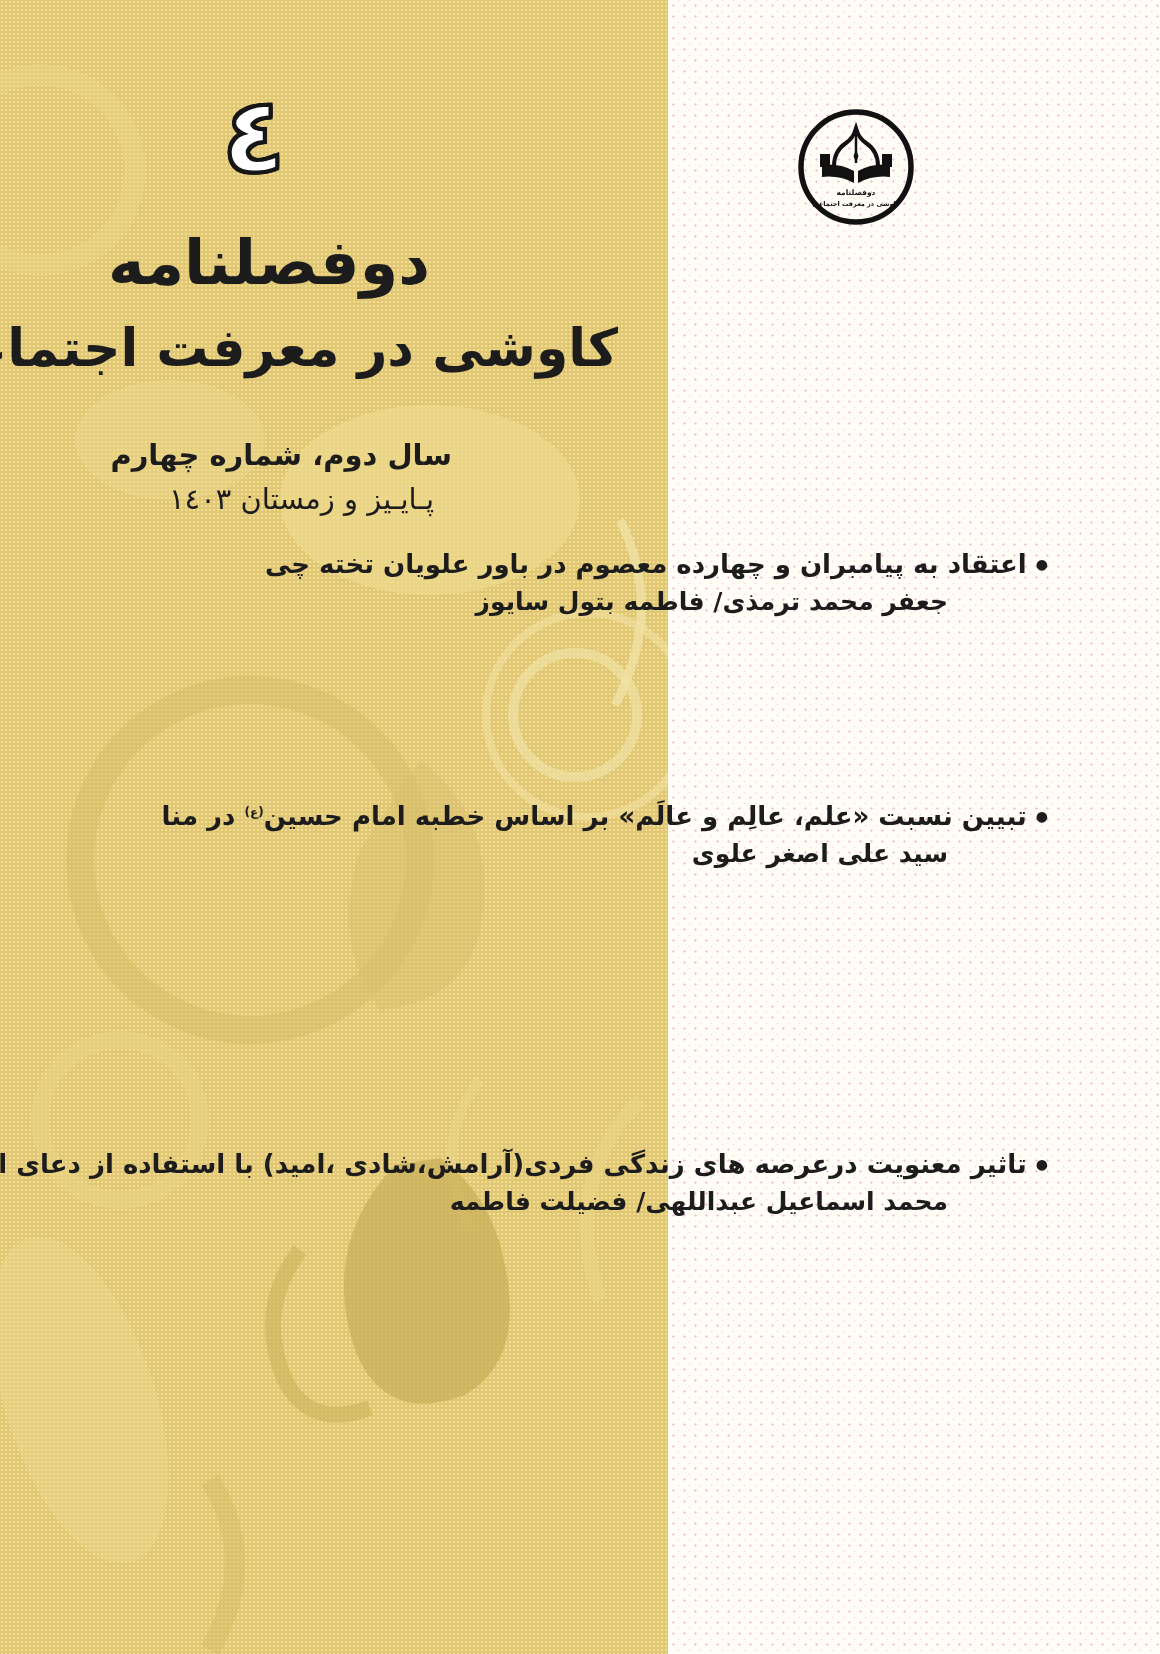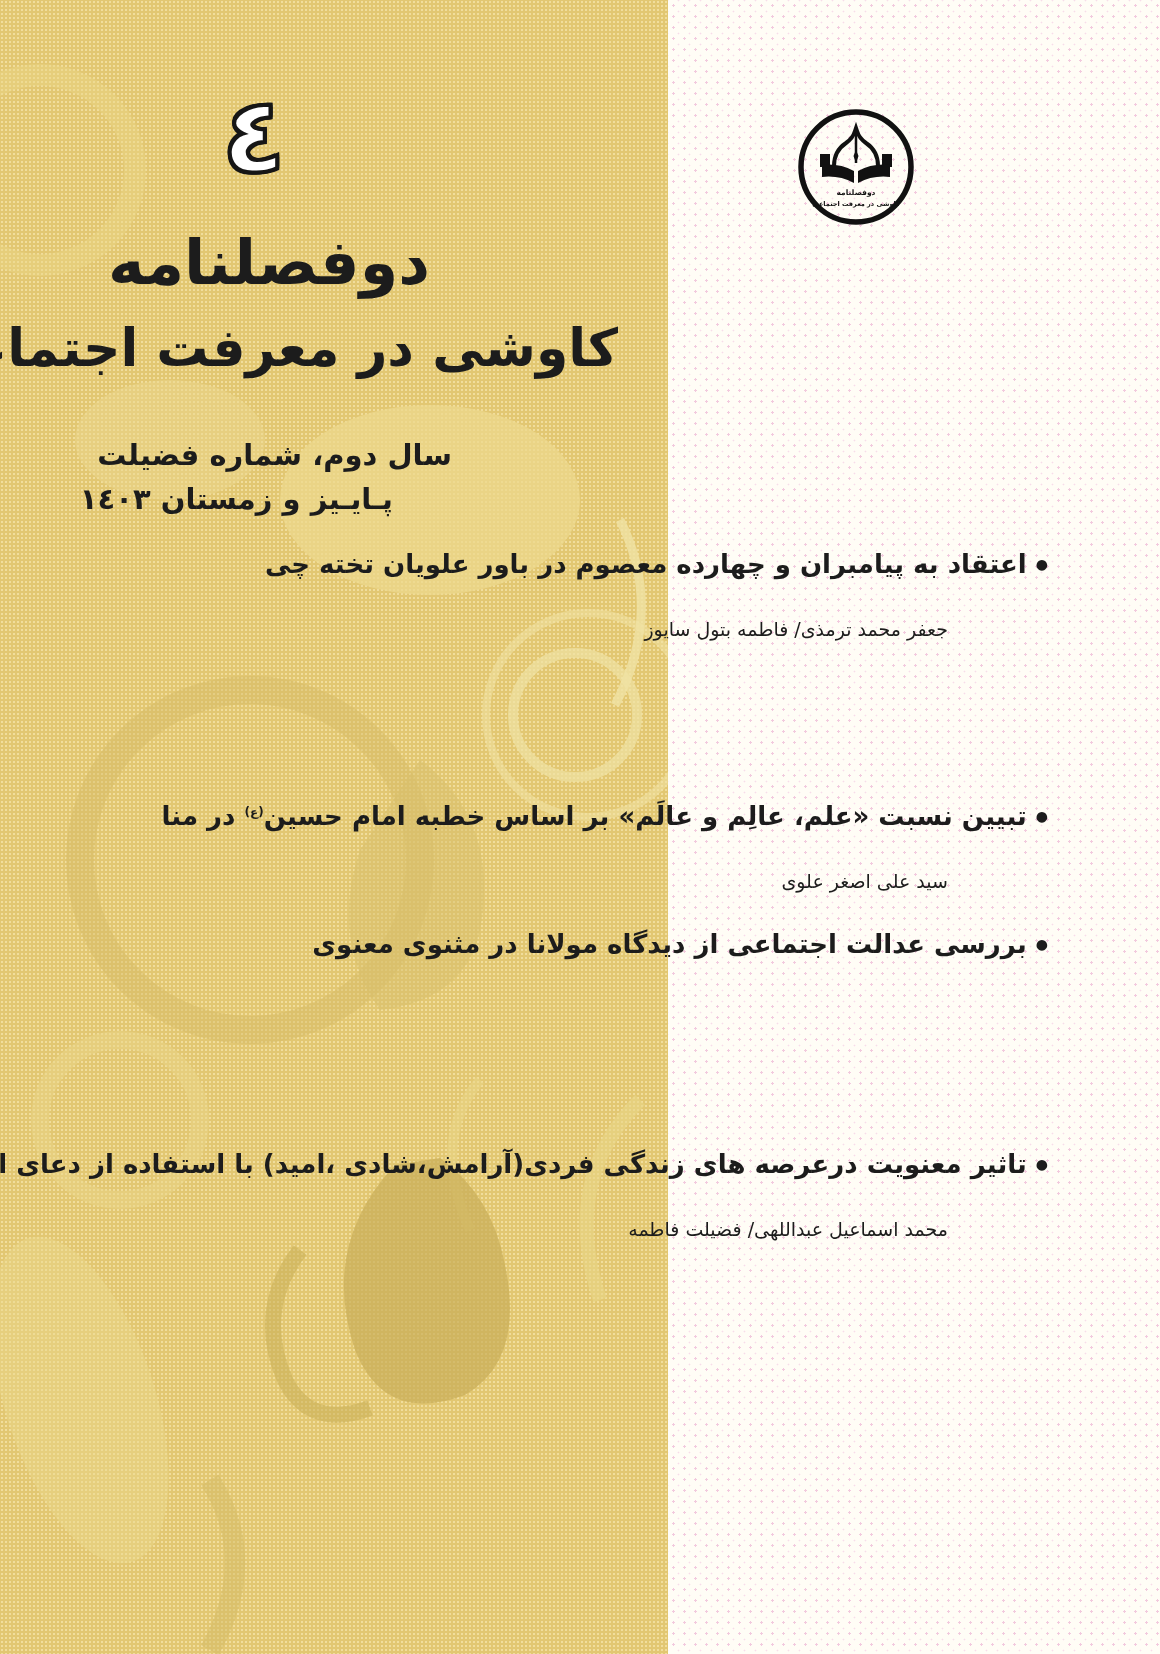--- a/index.html
+++ b/index.html
@@ -30,32 +30,32 @@
     left:222px;top:84px;font-size:104px;font-weight:bold;color:#ffffff;
     -webkit-text-stroke:4px #161616;
     text-shadow:2px 0 #161616,-2px 0 #161616,0 2px #161616,0 -2px #161616,
                 2px 2px #161616,-2px -2px #161616,2px -2px #161616,-2px 2px #161616;
     line-height:1;
   }
   .rtl{direction:rtl;text-align:right;white-space:nowrap;}
   .journal-type{top:226px;right:730px;font-size:62px;font-weight:bold;}
   .journal-title{top:318px;right:542px;font-size:52px;font-weight:bold;}
   .issue-line1{top:438px;right:708px;font-size:29px;font-weight:bold;}
-  .issue-line2{top:482px;right:767px;font-size:29px;font-weight:bold;}
+  .issue-line2{top:482px;right:726px;font-size:29px;font-weight:normal;}
   
   .logo{left:795px;top:106px;width:122px;height:122px;}
   .logo text{font-family:"DejaVu Sans",sans-serif;font-weight:bold;fill:#111;}
   
   .article{position:absolute;z-index:2;right:112px;direction:rtl;text-align:right;}
   .article-title{font-size:26px;font-weight:bold;white-space:nowrap;line-height:1.3;}
   .bullet{font-size:14px;vertical-align:4px;margin-left:9px;}
   .honorific{font-size:12px;vertical-align:9px;font-weight:bold;}
   .article-authors{
-    margin-top:36px;margin-left:0;margin-right:100px;
-    font-size:19px;font-weight:normal;white-space:nowrap;line-height:1.25;
+    margin-top:4px;margin-left:0;margin-right:100px;
+    font-size:25px;font-weight:bold;white-space:nowrap;line-height:1.25;
   }
 </style>
 </head>
 <body>
 
 <div class="page">
 
   <div class="left-panel"></div>
   <div class="right-panel"></div>
 
@@ -76,21 +76,21 @@
       <path d="M300,1250 Q255,1310 285,1380 Q310,1430 370,1408" stroke="#c9ae58" stroke-width="16" opacity="0.55"></path>
       <ellipse cx="80" cy="1400" rx="75" ry="170" fill="#ecd98f" opacity="0.45" transform="rotate(-18 80 1400)"></ellipse>
       <path d="M210,1480 Q260,1560 210,1650" stroke="#d4bb66" stroke-width="20" opacity="0.5"></path>
     </g>
   </svg>
 
   <div class="fg issue-number">٤</div>
 
   <div class="fg rtl journal-type">دوفصلنامه</div>
   <div class="fg rtl journal-title">کاوشی در معرفت اجتماعی</div>
-  <div class="fg rtl issue-line1">سال دوم، شماره فضیلت</div>
+  <div class="fg rtl issue-line1">سال دوم، شماره چهارم</div>
   <div class="fg rtl issue-line2">پـایـیز و زمستان ١٤٠٣</div>
 
   <svg class="fg logo" viewBox="0 0 122 122">
     <circle cx="61" cy="61" r="55" stroke="#111" stroke-width="5.5" fill="none"></circle>
     <g>
       <path d="M39,60 Q39,45 51,37 Q58,32 60,25 L61,22 L62,25 Q64,32 71,37 Q83,45 83,60" stroke="#111" stroke-width="4" fill="none"></path>
       <line x1="61" y1="27" x2="61" y2="57" stroke="#111" stroke-width="2.5"></line>
       <path d="M61,57 L58.5,50 L61,44 L63.5,50 Z" fill="#111"></path>
       <rect x="25" y="48" width="10" height="13" fill="#111"></rect>
       <rect x="87" y="48" width="10" height="13" fill="#111"></rect>
@@ -110,23 +110,20 @@
 
 
   <div class="article" style="top:800px">
     <div class="article-title">
       <span class="bullet">●</span><span>تبیین نسبت «علم، عالِم و عالَم» بر اساس خطبه امام حسین</span><span class="honorific">(ع)</span><span> در منا</span>
     </div>
     <div class="article-authors">سید علی اصغر علوی</div>
   </div>
 
   <div class="article" style="top:928px">
-    <div class="article-title">
-      <span class="bullet">●</span><span>بررسی عدالت اجتماعی از دیدگاه مولانا در مثنوی معنوی</span><span class="honorific"></span><span></span>
-    </div>
   </div>
 
 
   <div class="article" style="top:1148px">
     <div class="article-title">
       <span class="bullet">●</span><span>تاثیر معنویت درعرصه های زندگی فردی(آرامش،شادی ،امید) با استفاده از دعای ابو حمزه ثمالی</span><span class="honorific"></span><span></span>
     </div>
     <div class="article-authors">محمد اسماعیل عبداللهی/ فضیلت فاطمه</div>
   </div>
 

